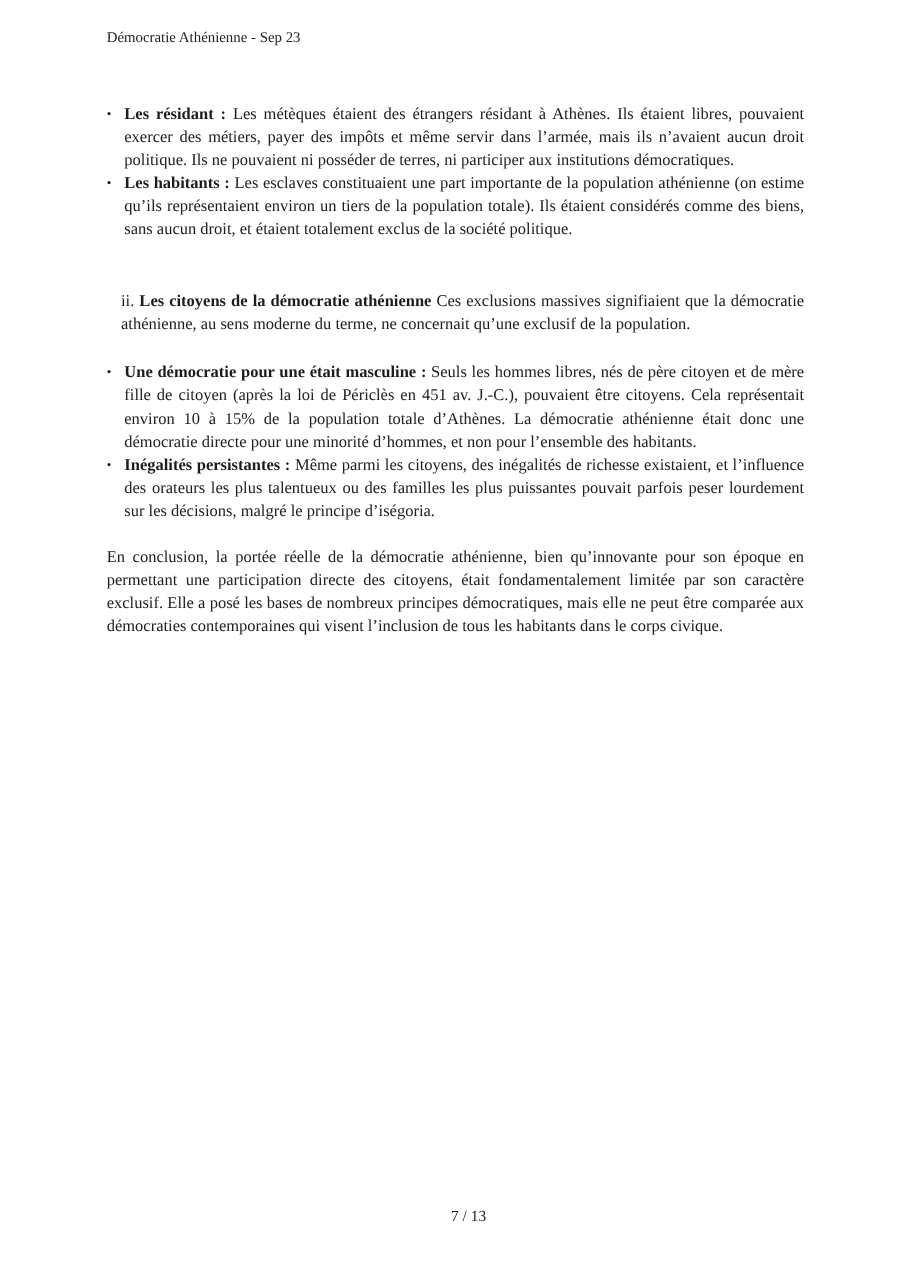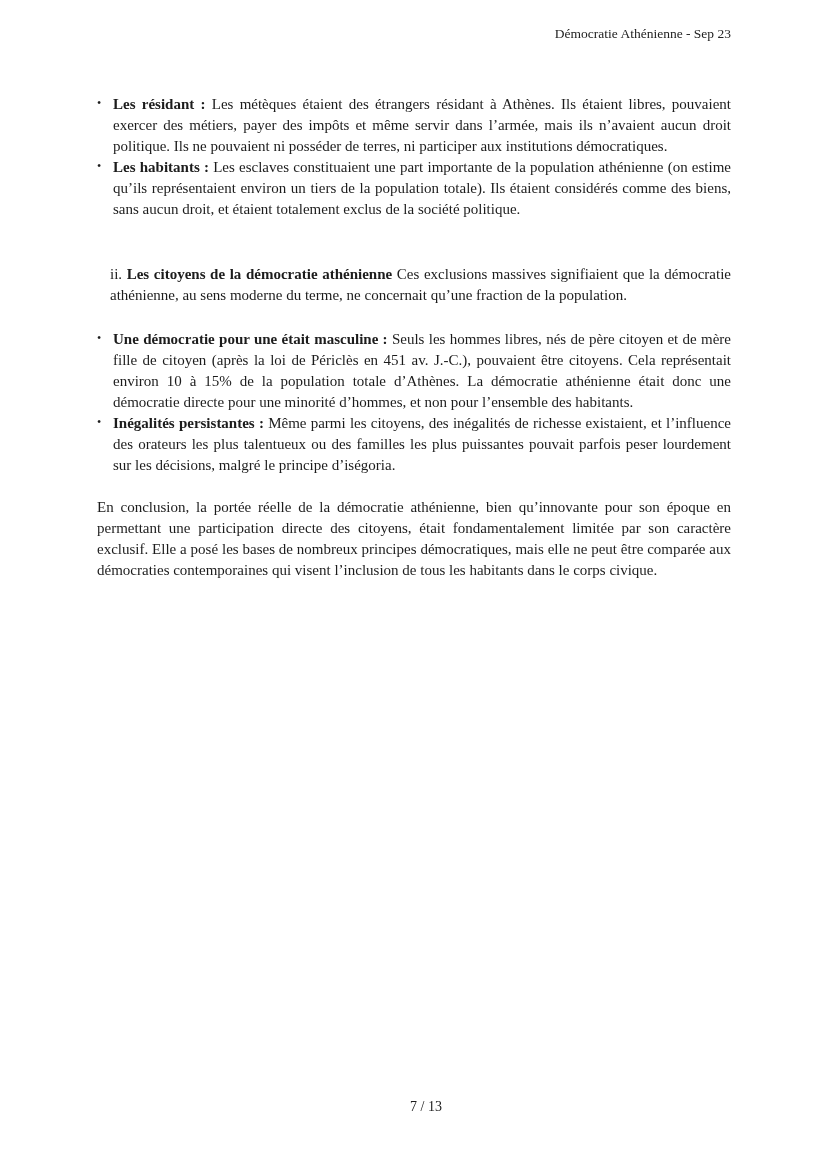--- a/index.html
+++ b/index.html
@@ -13,21 +13,21 @@
     width:828px; height:1171px;
     background:#ffffff;
     color:#1c1c1c;
     font-size:15px;
     line-height:21px;
     overflow:hidden;
   }
   .margins { padding:0 97px; }
   .header {
     padding-top:26px;
-    text-align:right;
+    text-align:left;
     font-size:13.5px;
     line-height:16px;
     color:#222222;
   }
   ul.bullets { list-style:none; }
   ul.bullets li {
     position:relative;
     padding-left:16px;
     text-align:justify;
   }
@@ -76,21 +76,21 @@
       <li>
         <span class="marker">•</span>
         <b>Les habitants :</b>
         <span>Les esclaves constituaient une part importante de la population athénienne (on estime qu’ils représentaient environ un tiers de la population totale). Ils étaient considérés comme des biens, sans aucun droit, et étaient totalement exclus de la société politique.</span>
       </li>
     </ul>
 
     <div class="subsection">
       <span>ii.</span>
       <b>Les citoyens de la démocratie athénienne</b>
-      <span>Ces exclusions massives signifiaient que la démocratie athénienne, au sens moderne du terme, ne concernait qu’une fraction de la population.</span>
+      <span>Ces exclusions massives signifiaient que la démocratie athénienne, au sens moderne du terme, ne concernait qu’une exclusif de la population.</span>
     </div>
 
     <ul class="bullets bullets-second">
       <li>
         <span class="marker">•</span>
         <b>Une démocratie pour une était masculine :</b>
         <span>Seuls les hommes libres, nés de père citoyen et de mère fille de citoyen (après la loi de Périclès en 451 av. J.-C.), pouvaient être citoyens. Cela représentait environ 10 à 15% de la population totale d’Athènes. La démocratie athénienne était donc une démocratie directe pour une minorité d’hommes, et non pour l’ensemble des habitants.</span>
       </li>
       <li>
         <span class="marker">•</span>

